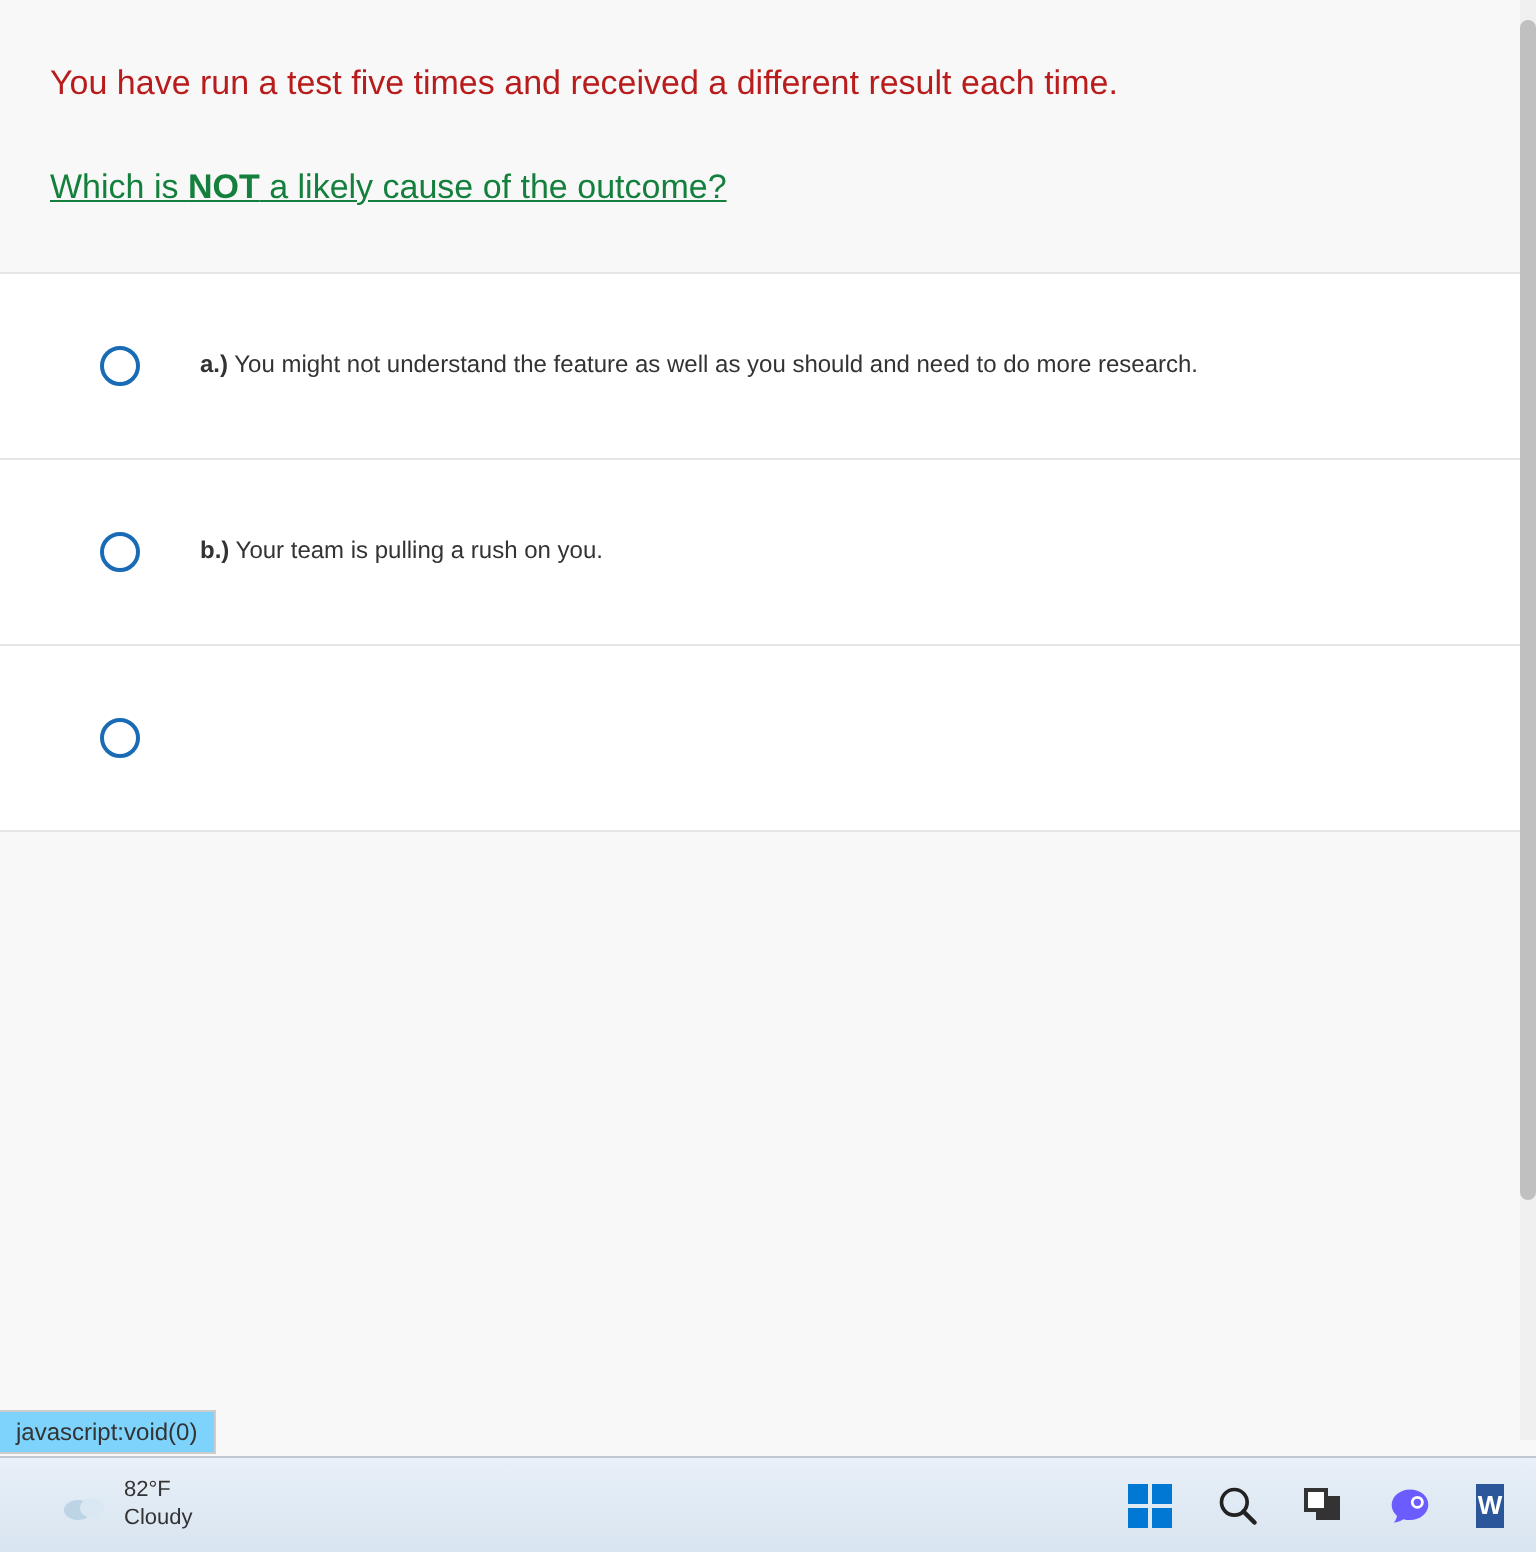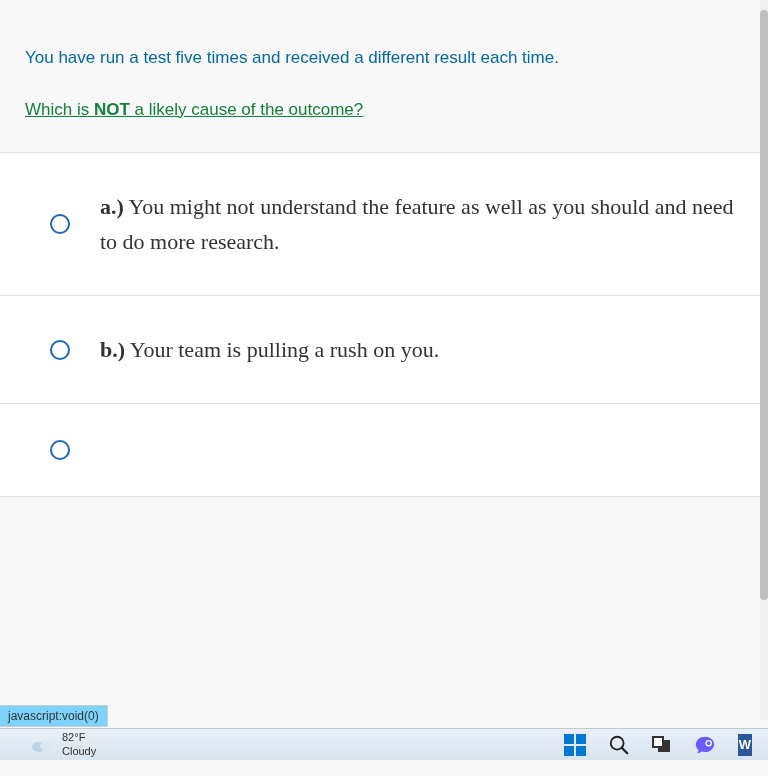--- a/index.html
+++ b/index.html
@@ -10,24 +10,23 @@
       height: 776px;
       overflow: hidden;
       position: relative;
     }
     .question-header {
       padding: 30px 25px 30px 25px;
       background: #f8f8f8;
     }
     .question-intro {
       font-size: 17px;
-      color: #0369a1;
+      color: #b91c1c;
       margin-bottom: 28px;
       line-height: 1.4;
-      margin-top: 16px;
     }
     .question-prompt {
       font-size: 17px;
       color: #15803d;
       font-weight: 400;
       line-height: 1.4;
       text-decoration: underline;
     }
     .question-prompt strong {
       font-weight: 700;
@@ -54,24 +53,23 @@
     .radio-circle {
       width: 20px;
       height: 20px;
       border: 2px solid #1a6bb5;
       border-radius: 50%;
       background: #fff;
       cursor: pointer;
     }
     .option-text {
       flex: 1;
-      font-size: 22px;
+      font-size: 12px;
       color: #333;
       line-height: 1.6;
-      font-family: Liberation Serif, serif;
     }
     .option-letter {
       font-weight: 700;
     }
     .scrollbar {
       position: absolute;
       right: 0;
       top: 0;
       width: 8px;
       height: 720px;
@@ -93,24 +91,24 @@
       height: 22px;
       background: #7dd3fc;
       font-size: 12px;
       color: #333;
       padding: 3px 8px;
       border: 1px solid #ccc;
       border-left: none;
     }
     .taskbar {
       position: absolute;
-      bottom: 16px;
+      bottom: 0;
       left: 0;
       right: 0;
-      height: 32px;
+      height: 48px;
       background: linear-gradient(to bottom, #e8f0f8, #d8e4f0);
       display: flex;
       padding: 0 10px;
       border-top: 1px solid #c0c8d0;
     }
     .weather-widget {
       display: flex;
       align-items: center;
       gap: 8px;
       margin-left: 20px;

